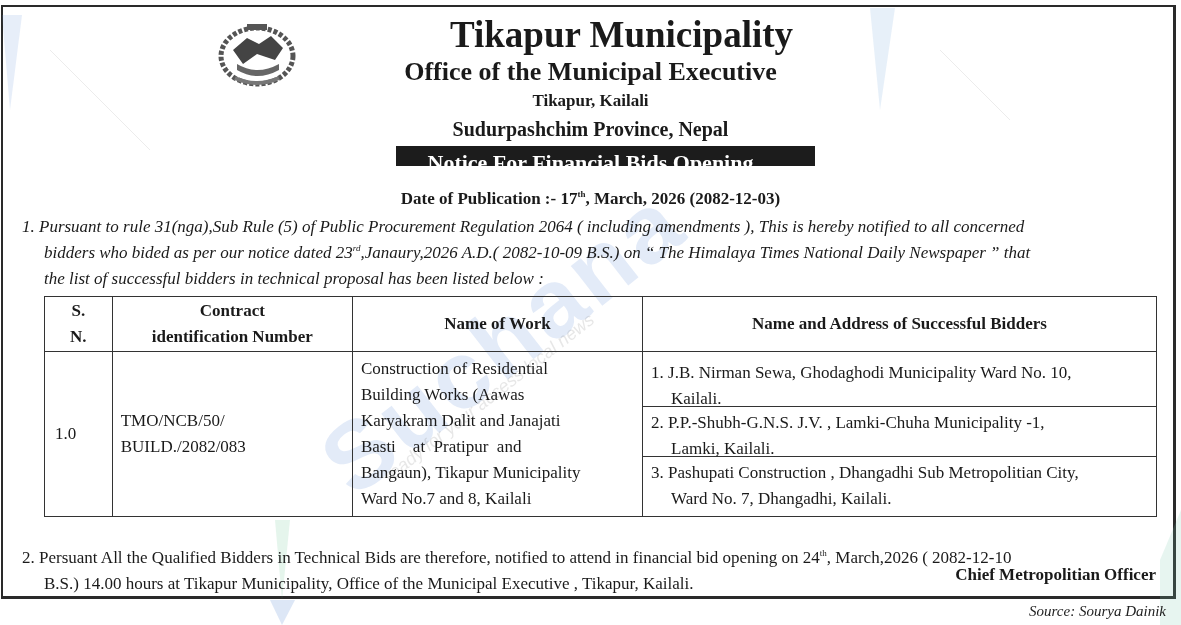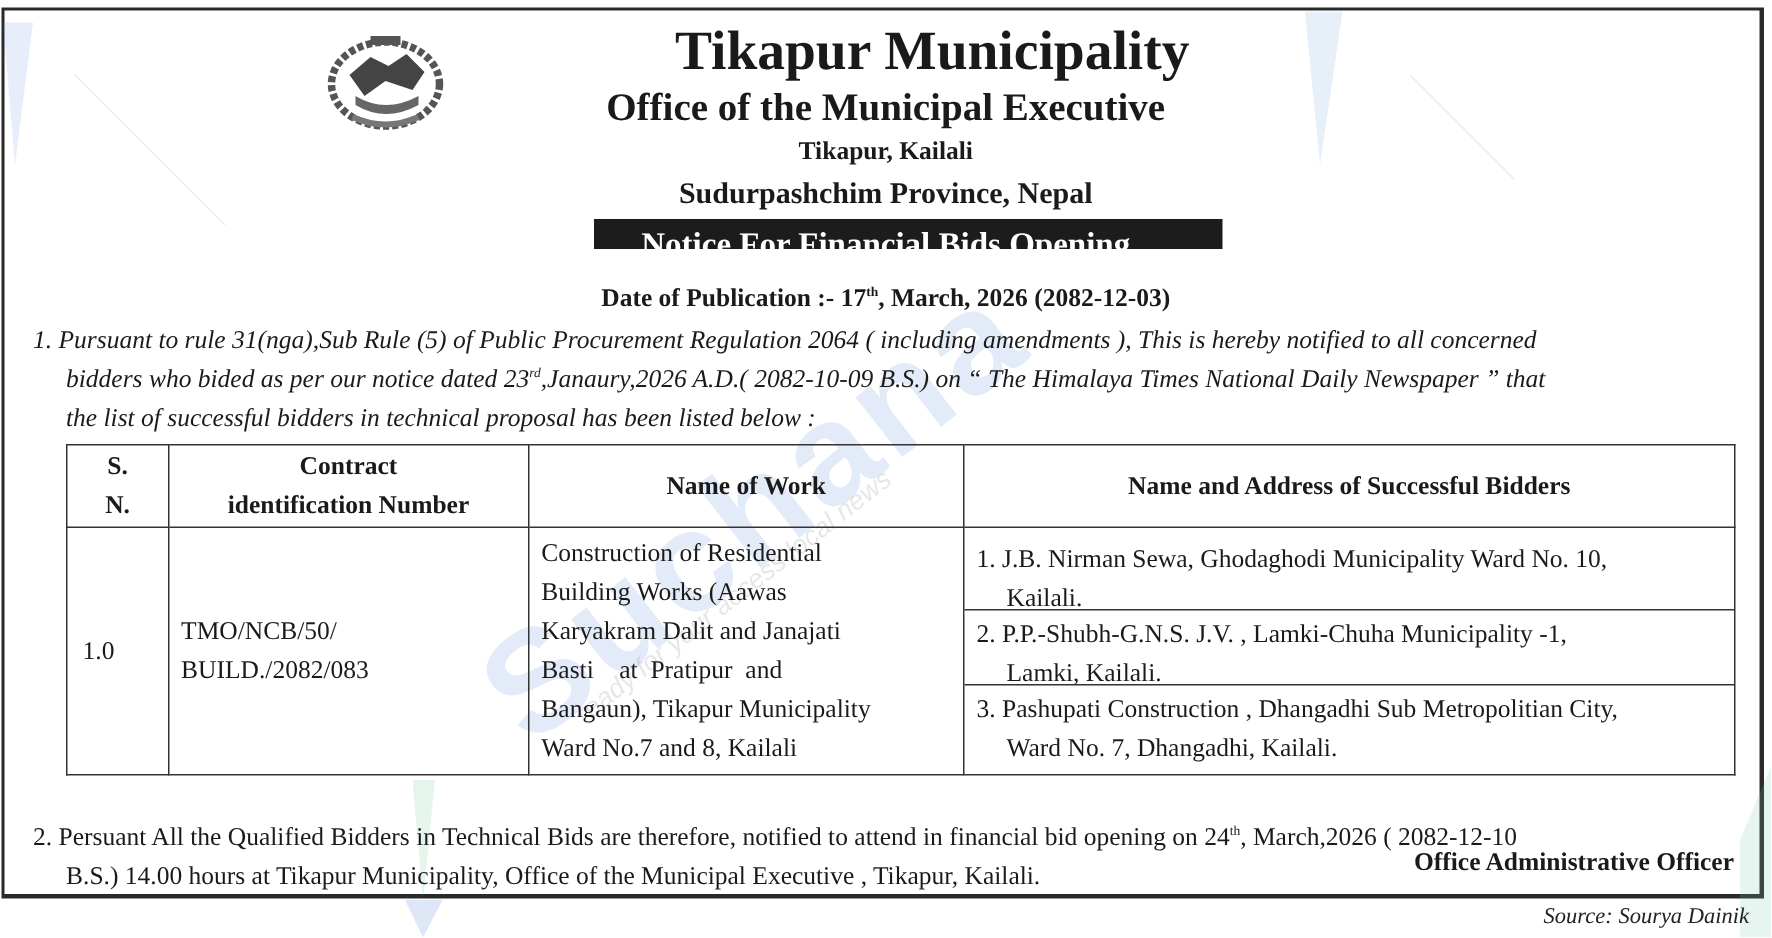--- a/index.html
+++ b/index.html
@@ -114,14 +114,14 @@
     </td>
   </tr>
 </tbody>
   </table>
 
 <div class="para p2">
   <div class="line"><span>2. Persuant All the Qualified Bidders in Technical Bids are therefore, notified to attend in financial bid opening on 24</span><sup>th</sup><span>, March,2026 ( 2082-12-10</span></div>
   <div class="line indent">B.S.) 14.00 hours at Tikapur Municipality, Office of the Municipal Executive , Tikapur, Kailali.</div>
 </div>
 
-<div class="signature">Office Administrative Officer</div>
+<div class="signature">Chief Metropolitian Officer</div>
 <div class="source">Source: Sourya Dainik</div>
 
 </body></html>

